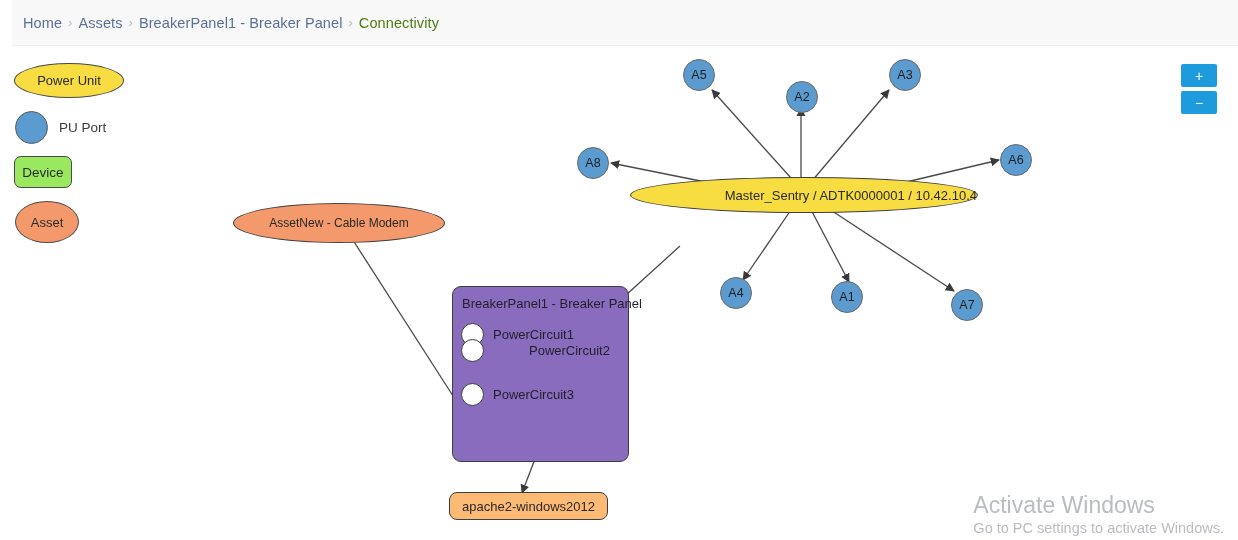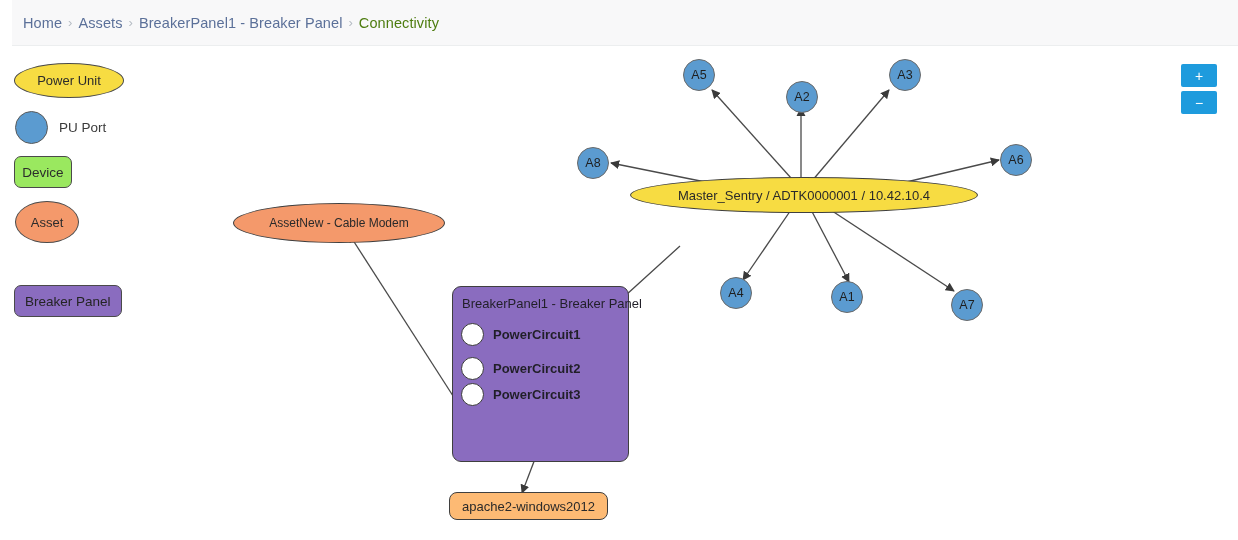--- a/index.html
+++ b/index.html
@@ -76,21 +76,21 @@
   }
 
   
   #graph { position: absolute; left: 0; top: 46px; width: 1238px; height: 494px; }
   #graph svg { position: absolute; left: 0; top: 0; }
 
   .node-ellipse-yellow {
     position: absolute;
     background: #f7dc42; border: 1.3px solid #3f3f3f;
     border-radius: 50%;
-    display: flex; align-items: center; justify-content: center;
+    display: flex; align-items: center; justify-content: flex-end;
     font-size: 13px; color: #2a2a2a; white-space: nowrap;
   }
   .node-ellipse-orange {
     position: absolute;
     background: #f4996b; border: 1.3px solid #3f3f3f;
     border-radius: 50%;
     display: flex; align-items: center; justify-content: center;
     font-size: 12px; color: #2a2a2a; white-space: nowrap;
   }
   .node-port {
@@ -110,21 +110,21 @@
   }
   .node-panel {
     position: absolute;
     background: #8a6cbf; border: 1.3px solid #3f3f3f;
     border-radius: 9px;
   }
   .panel-title {
     position: absolute; left: 9px; top: 9px;
     font-size: 13px; color: #211f28; white-space: nowrap;
   }
-  .circuit-row { position: absolute; display: flex; align-items: center; font-weight: bold; }
+  .circuit-row { position: absolute; display: flex; align-items: center; }
   .circuit-dot {
     width: 23px; height: 23px; border-radius: 50%;
     background: #ffffff; border: 1.5px solid #3a3a3a;
     flex: 0 0 auto;
   }
   .circuit-label {
     font-size: 13px; color: #211f28;
     margin-left: 9px; white-space: nowrap;
   }
 
@@ -182,25 +182,20 @@
       </div>
     </div>
 
     <div class="legend-row" style="left:15px; top:155px;">
       <div class="shape-ellipse-orange">
         <span>Asset</span>
       </div>
     </div>
 
 
-    <div class="legend-row" style="left:14px; top:239px;">
-      <div class="shape-rect-purple">
-        <span>Breaker Panel</span>
-      </div>
-    </div>
 
   </div>
 
   <div id="graph">
 
     <svg width="1238" height="494">
       <defs>
         <marker id="arrow" viewBox="0 0 10 10" refX="9" refY="5" markerWidth="7" markerHeight="7" orient="auto-start-reverse">
           <path d="M 0 0 L 10 5 L 0 10 z" fill="#3a3a3a"></path>
         </marker>
@@ -240,21 +235,21 @@
       <span>apache2-windows2012</span>
     </div>
 
     <div class="node-panel" style="left:452px; top:240px; width:177px; height:176px;">
       <span class="panel-title">BreakerPanel1 - Breaker Panel</span>
 
       <div class="circuit-row" style="left:8px; top:36px;">
         <span class="circuit-dot"></span>
         <span class="circuit-label">PowerCircuit1</span>
       </div>
-      <div class="circuit-row" style="left:8px; top:70px;">
+      <div class="circuit-row" style="left:8px; top:52px;gap:36px;">
         <span class="circuit-dot"></span>
         <span class="circuit-label">PowerCircuit2</span>
       </div>
       <div class="circuit-row" style="left:8px; top:96px;">
         <span class="circuit-dot"></span>
         <span class="circuit-label">PowerCircuit3</span>
       </div>
     </div>
 
     <div class="node-port" style="left:683px; top:13px;">
@@ -282,14 +277,18 @@
       <span>A7</span>
     </div>
 
   </div>
 
   <div class="zoom-controls">
     <button class="zoom-btn">+</button>
     <button class="zoom-btn">−</button>
   </div>
 
+  <div class="watermark">
+    <div class="wm-title">Activate Windows</div>
+    <div class="wm-sub">Go to PC settings to activate Windows.</div>
+  </div>
 
 </div>
 
 </body></html>

